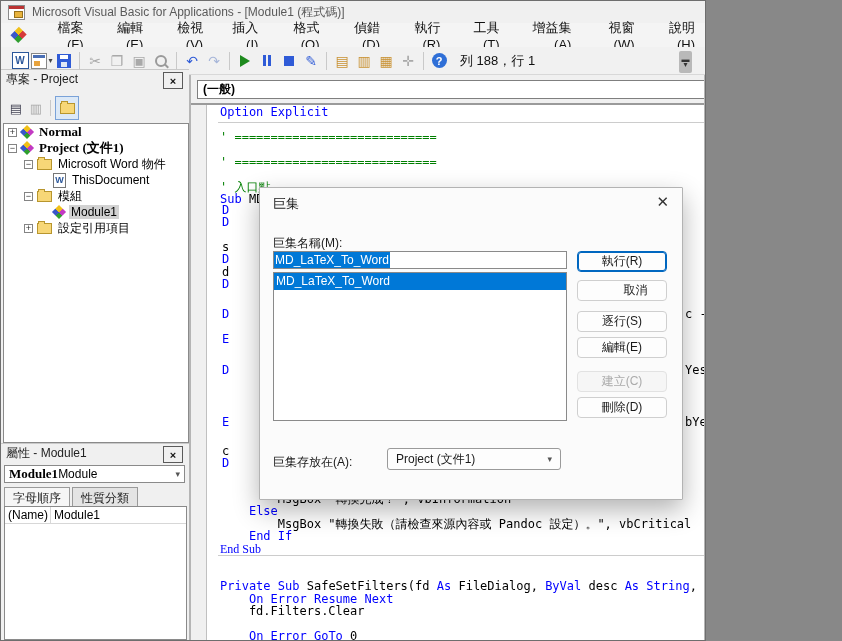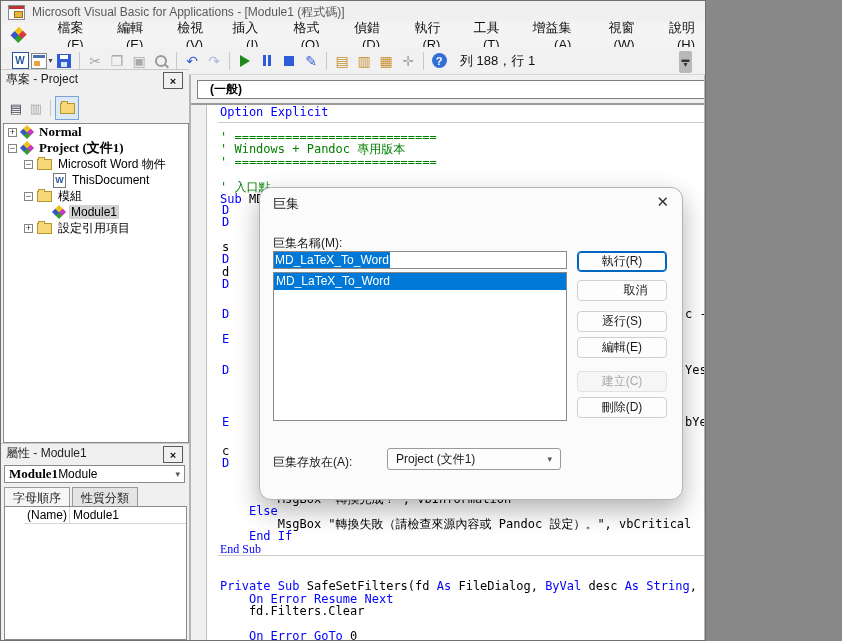--- a/index.html
+++ b/index.html
@@ -75,37 +75,37 @@
     display:flex;align-items:center;justify-content:center;margin-left:4px;flex:0 0 11px;}
   
   .prop-combo{position:absolute;left:3px;top:464px;width:181px;height:18px;background:#fff;border:1px solid #8a8a8a;
     font-size:12px;display:flex;align-items:center;padding-left:4px;box-sizing:border-box;}
   .prop-combo b{font-family:"Liberation Serif",serif;font-size:13px;}
   .prop-combo .chev{margin-left:auto;margin-right:4px;font-size:9px;color:#555;}
   .prop-tabs{position:absolute;left:3px;top:486px;height:19px;display:flex;font-size:12px;}
   .ptab{padding:2px 8px;border:1px solid #9a9a9a;border-bottom:none;background:#e4e4e4;color:#222;margin-right:2px;}
   .ptab.active{background:#f6f6f6;position:relative;top:0;}
   .prop-grid{position:absolute;left:3px;top:505px;width:181px;height:132px;background:#fff;border:1px solid #8a8a8a;font-size:12px;}
-  .pg-row{display:flex;height:16px;border-bottom:1px solid #d7d7d7;margin-left:19px;}
+  .pg-row{display:flex;height:16px;border-bottom:1px solid #d7d7d7;}
   .pg-name{width:46px;border-right:1px solid #d7d7d7;padding:1px 3px;box-sizing:border-box;}
   .pg-val{flex:1;padding:1px 3px;}
   .vsplit{position:absolute;left:188px;top:74px;width:2px;height:567px;background:#b5b5b5;}
   
   .code-head{position:absolute;left:190px;top:76px;width:652px;height:26px;background:#f0f0f0;border-bottom:2px solid #9a9a9a;}
   .gen-combo{position:absolute;left:6px;top:3px;width:640px;height:19px;background:#fff;border:1px solid #7f7f7f;
-    font-size:12px;font-weight:bold;display:flex;align-items:center;padding-left:12px;box-sizing:border-box;}
+    font-size:12px;font-weight:bold;display:flex;align-items:center;padding-left:5px;box-sizing:border-box;}
   .code-area{position:absolute;left:190px;top:104px;width:652px;height:537px;background:#fff;overflow:hidden;}
   .code-margin{position:absolute;left:0;top:0;width:15px;height:100%;background:#f0f0f0;border-right:1px solid #c0c0c0;}
   .code-line{position:absolute;font-family:"DejaVu Sans Mono",monospace;font-size:12px;line-height:12px;white-space:pre;}
   .tk-k{color:#0000ff;} .tk-c{color:#007f00;} .tk-t{color:#000;}
   .code-sep{position:absolute;left:27px;width:618px;height:1px;background:#cccccc;}
   .code-right-border{position:absolute;right:0px;top:74px;width:1px;height:567px;background:#b5b5b5;}
   
   .dialog{position:absolute;left:258px;top:186px;width:422px;height:311px;background:#fbfbfb;
-    border:1px solid #b3b3b3;border-radius:12px;box-shadow:0 10px 26px rgba(0,0,0,.30);z-index:10;font-size:12px;color:#1a1a1a;}
+    border:1px solid #b3b3b3;border-radius:1px;box-shadow:0 10px 26px rgba(0,0,0,.30);z-index:10;font-size:12px;color:#1a1a1a;}
   .dlg-title{position:absolute;left:13px;top:7px;font-size:13px;}
   .dlg-close{position:absolute;right:13px;top:5px;font-size:15px;color:#333;}
   .dlg-label{position:absolute;left:13px;top:47px;}
   .dlg-input{position:absolute;left:13px;top:63px;width:294px;height:18px;background:#fff;border:1px solid #8a8a8a;
     display:flex;align-items:center;box-sizing:border-box;font-size:12px;}
   .dlg-input span{background:#0078d7;color:#fff;padding:1px 1px;}
   .dlg-list{position:absolute;left:13px;top:84px;width:294px;height:149px;background:#fff;border:1px solid #8a8a8a;box-sizing:border-box;overflow:hidden;}
   .dlg-list-item{height:17px;line-height:17px;padding-left:2px;}
   .dlg-list-item.sel{background:#0078d7;color:#fff;}
   .dlg-btn{position:absolute;left:317px;width:90px;height:21px;background:#fdfdfd;border:1px solid #cfcfcf;border-radius:4px;
@@ -294,21 +294,20 @@
     <div class="gen-combo">
       <span>(一般)</span>
     </div>
   </div>
   <div class="code-area" id="code-area">
     <div class="code-margin"></div>
   <div class="code-sep" style="top: 17px;"></div>
       <div class="code-sep" style="top: 450px;"></div>
       <div class="code-line" style="left: 29px; top: 1px;"><span class="tk-k">Option Explicit</span></div>
       <div class="code-line" style="left: 29px; top: 26px;"><span class="tk-c">' ============================</span></div>
-      <div class="code-line" style="left: 29px; top: 38px;"><span class="tk-c">' Windows + Pandoc 專用版本</span></div>
       <div class="code-line" style="left: 29px; top: 51px;"><span class="tk-c">' ============================</span></div>
       <div class="code-line" style="left: 29px; top: 76px;"><span class="tk-c">' 入口點</span></div>
       <div class="code-line" style="left: 29px; top: 88px;"><span class="tk-k">Sub </span><span class="tk-t">MD_LaTeX_To_Word()</span></div>
       <div class="code-line" style="left: 31px; top: 99px;"><span class="tk-k">D</span></div>
       <div class="code-line" style="left: 31px; top: 111px;"><span class="tk-k">D</span></div>
       <div class="code-line" style="left: 31px; top: 136px;"><span class="tk-t">s</span></div>
       <div class="code-line" style="left: 31px; top: 148px;"><span class="tk-k">D</span></div>
       <div class="code-line" style="left: 31px; top: 161px;"><span class="tk-t">d</span></div>
       <div class="code-line" style="left: 31px; top: 173px;"><span class="tk-k">D</span></div>
       <div class="code-line" style="left: 31px; top: 203px;"><span class="tk-k">D</span></div>

